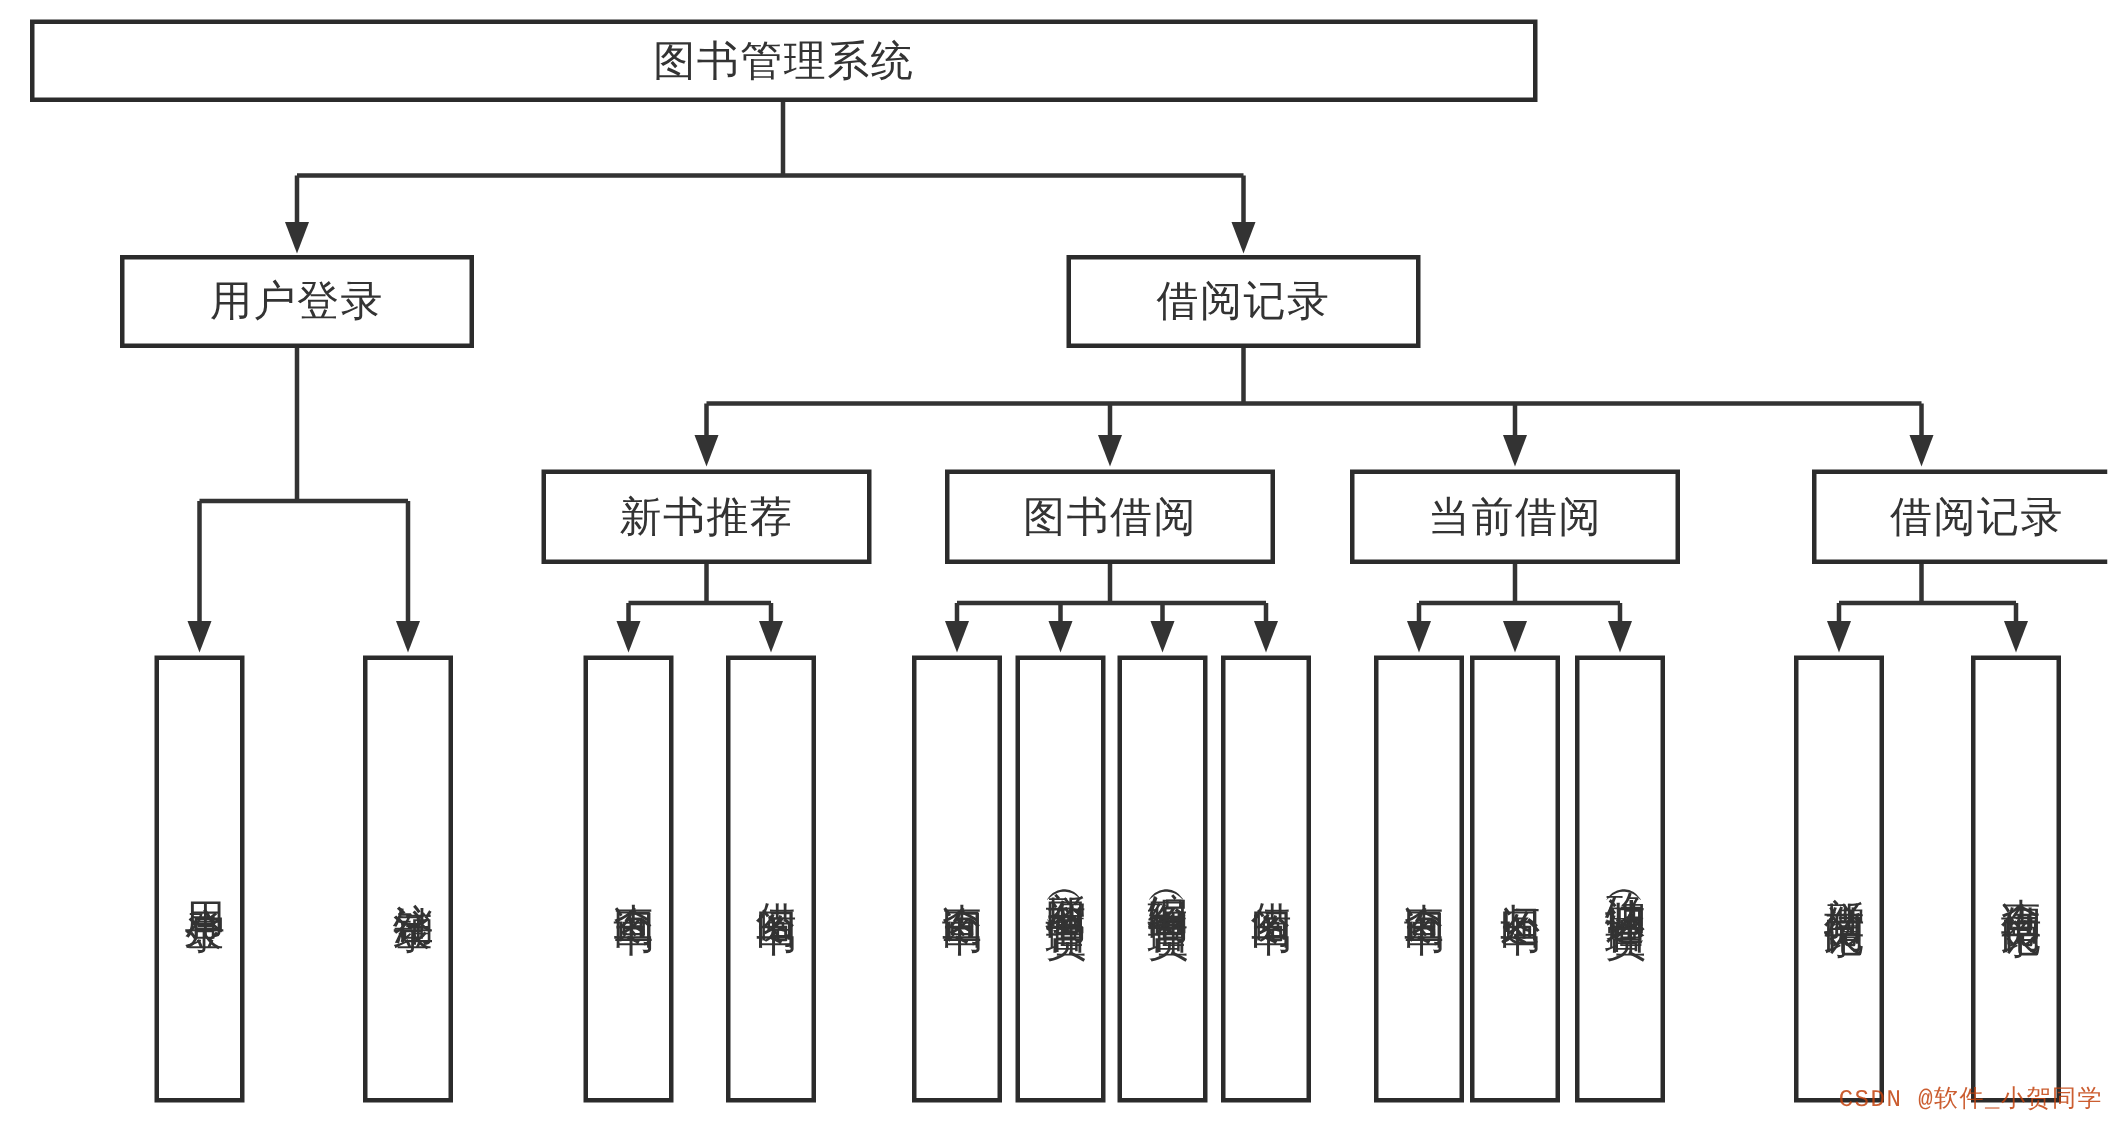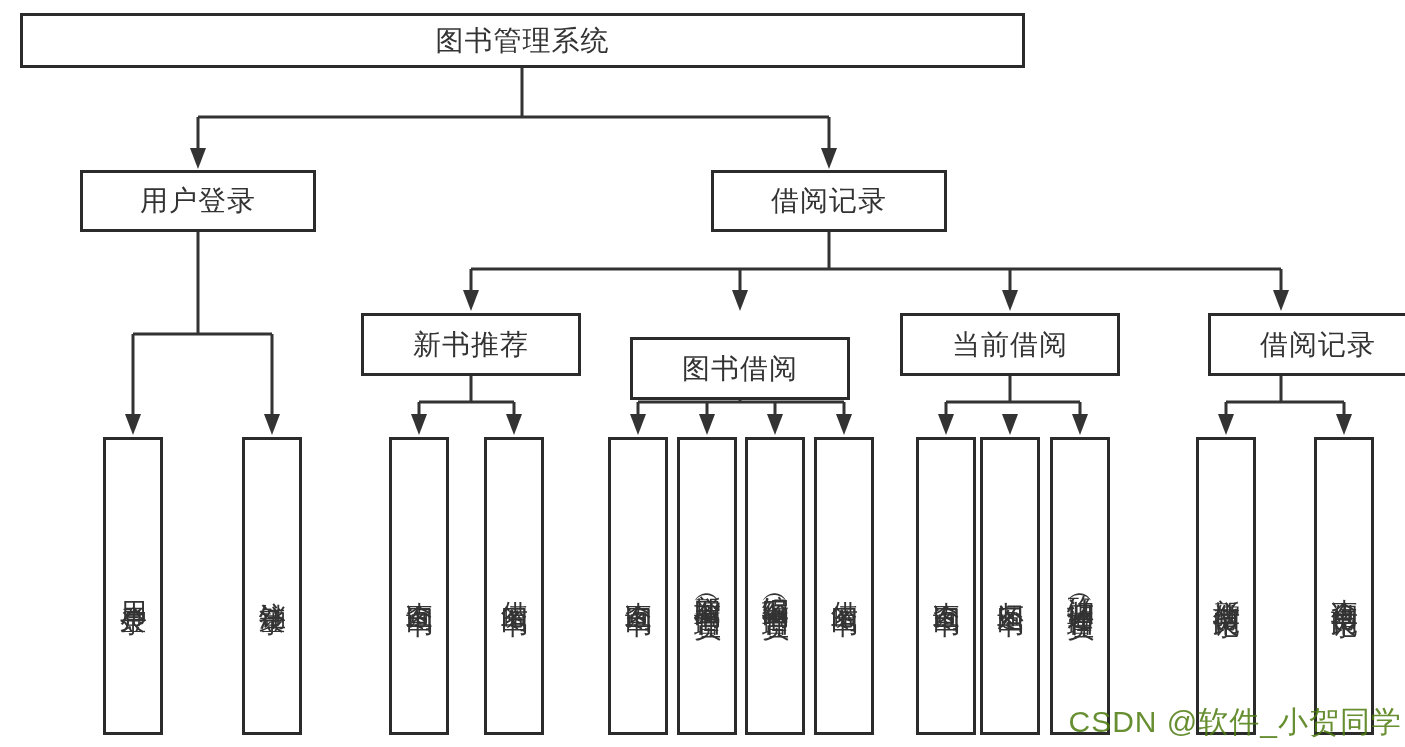--- a/index.html
+++ b/index.html
@@ -2,21 +2,21 @@
 <html><head>
 <meta charset="utf-8">
 <style>
   html, body { margin: 0; padding: 0; background: #ffffff; }
   .stage {
     position: relative;
     width: 1405px;
     height: 747px;
     background: #ffffff;
     overflow: hidden;
-    font-family: Liberation Sans, sans-serif;
+    font-family: Liberation Mono, monospace;
     color: #333333;
   }
   .connectors {
     position: absolute;
     left: 0; top: 0;
     width: 1405px; height: 747px;
     z-index: 1;
   }
   .node {
     position: absolute;
@@ -53,22 +53,22 @@
     text-orientation: mixed;
     font-size: 27px;
     letter-spacing: 3px;
     line-height: 1;
     white-space: nowrap;
   }
   .watermark {
     position: absolute;
     right: 3px;
     bottom: 4px;
-    font-size: 30px;
-    color: #4d7c0f;
+    font-size: 16px;
+    color: #c2410c;
     opacity: 0.85;
     z-index: 3;
     letter-spacing: 1px;
     white-space: nowrap;
   }
 </style>
 </head>
 <body>
 
 <div class="stage">
@@ -109,21 +109,21 @@
       <polygon points="1336,414 1352,414 1344,435"></polygon>
     </g>
   </svg>
 
   <div class="node root">图书管理系统</div>
 
   <div class="node level2" style="left:80px;">用户登录</div>
   <div class="node level2" style="left:711px;">借阅记录</div>
 
   <div class="node section" style="left:361px;">新书推荐</div>
-  <div class="node section" style="left:630px;margin-top:24px;">图书借阅</div>
+  <div class="node section" style="left:630px;">图书借阅</div>
   <div class="node section" style="left:900px;">当前借阅</div>
   <div class="node section" style="left:1208px;">借阅记录</div>
 
   <div class="leaf" style="left:103px;">
     <span class="vtext">用户登录</span>
   </div>
   <div class="leaf" style="left:242px;">
     <span class="vtext">注销登录</span>
   </div>
 

